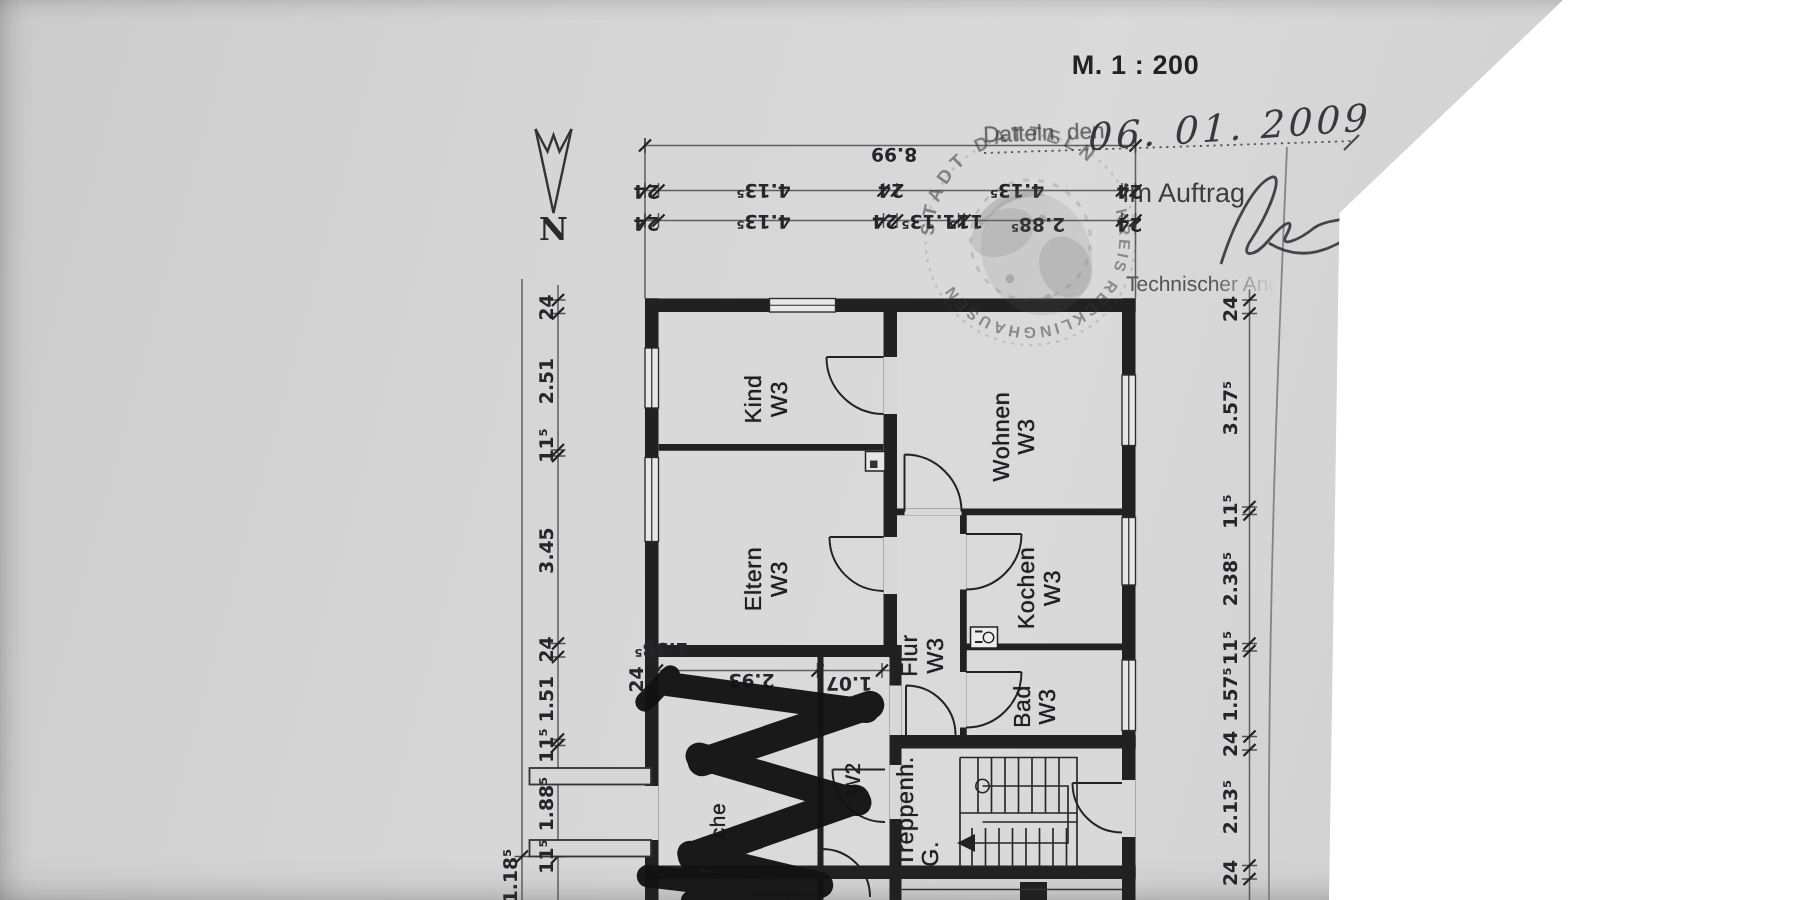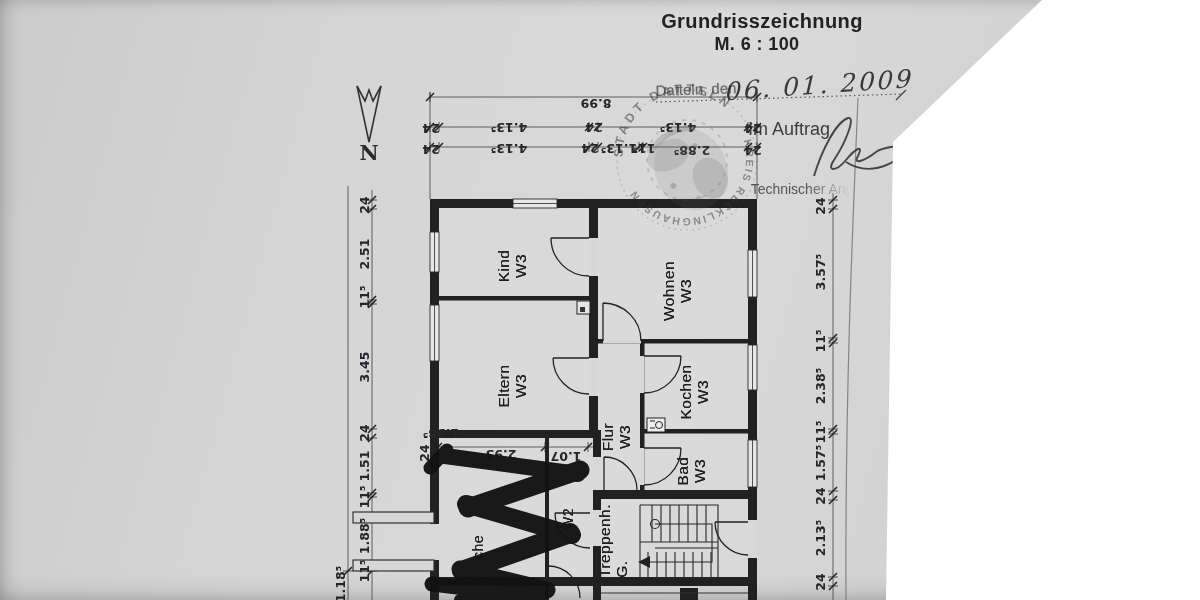--- a/index.html
+++ b/index.html
@@ -136,22 +136,21 @@
       <path d="M357,86 L369,142 L381,86"></path>
     </g>
     <text x="369" y="160" text-anchor="middle" font-family="DejaVu Serif,serif" font-weight="bold" font-size="21" fill="#2a2a2a">N</text>
 
     <path d="M858,98 C852,240 845,400 846,600" stroke="#6a6a6a" stroke-width="1.2" fill="none" opacity=".75"></path>
     <path d="M656,102 L902,94" stroke="#555" stroke-width="1.2" stroke-dasharray="1.5,3" fill="none"></path>
     <path d="M896,100L906,90" stroke="#444" stroke-width="1.3"></path>
   </svg>
 
   <div id="labels">
-    <div class="title" id="t1" style="left:762px;top:21px">Grundrisszeichnung</div>
-    <div class="title" id="t2" style="left:757px;top:44px">M. 6 : 100</div>
+    <div class="title" id="t2" style="left:757px;top:44px">M. 1 : 200</div>
 
     <div class="formtxt" id="dateLbl" style="left:696px;top:89px">Datteln, den</div>
     <div class="formtxt" id="dateVal" style="left:820px;top:85px">06. 01. 2009</div>
     <div class="formtxt" id="orderLbl" style="left:789px;top:129px">Im Auftrag</div>
     <div class="formtxt" id="roleLbl" style="left:802px;top:189px">Technischer Ang</div>
 
     <i class="d u" style="left:596px;top:103px">8.99</i>
     <i class="d u" style="left:431px;top:128px">24</i>
     <i class="d u" style="left:509px;top:127px">4.13⁵</i>
     <i class="d u" style="left:594px;top:127px">24</i>

